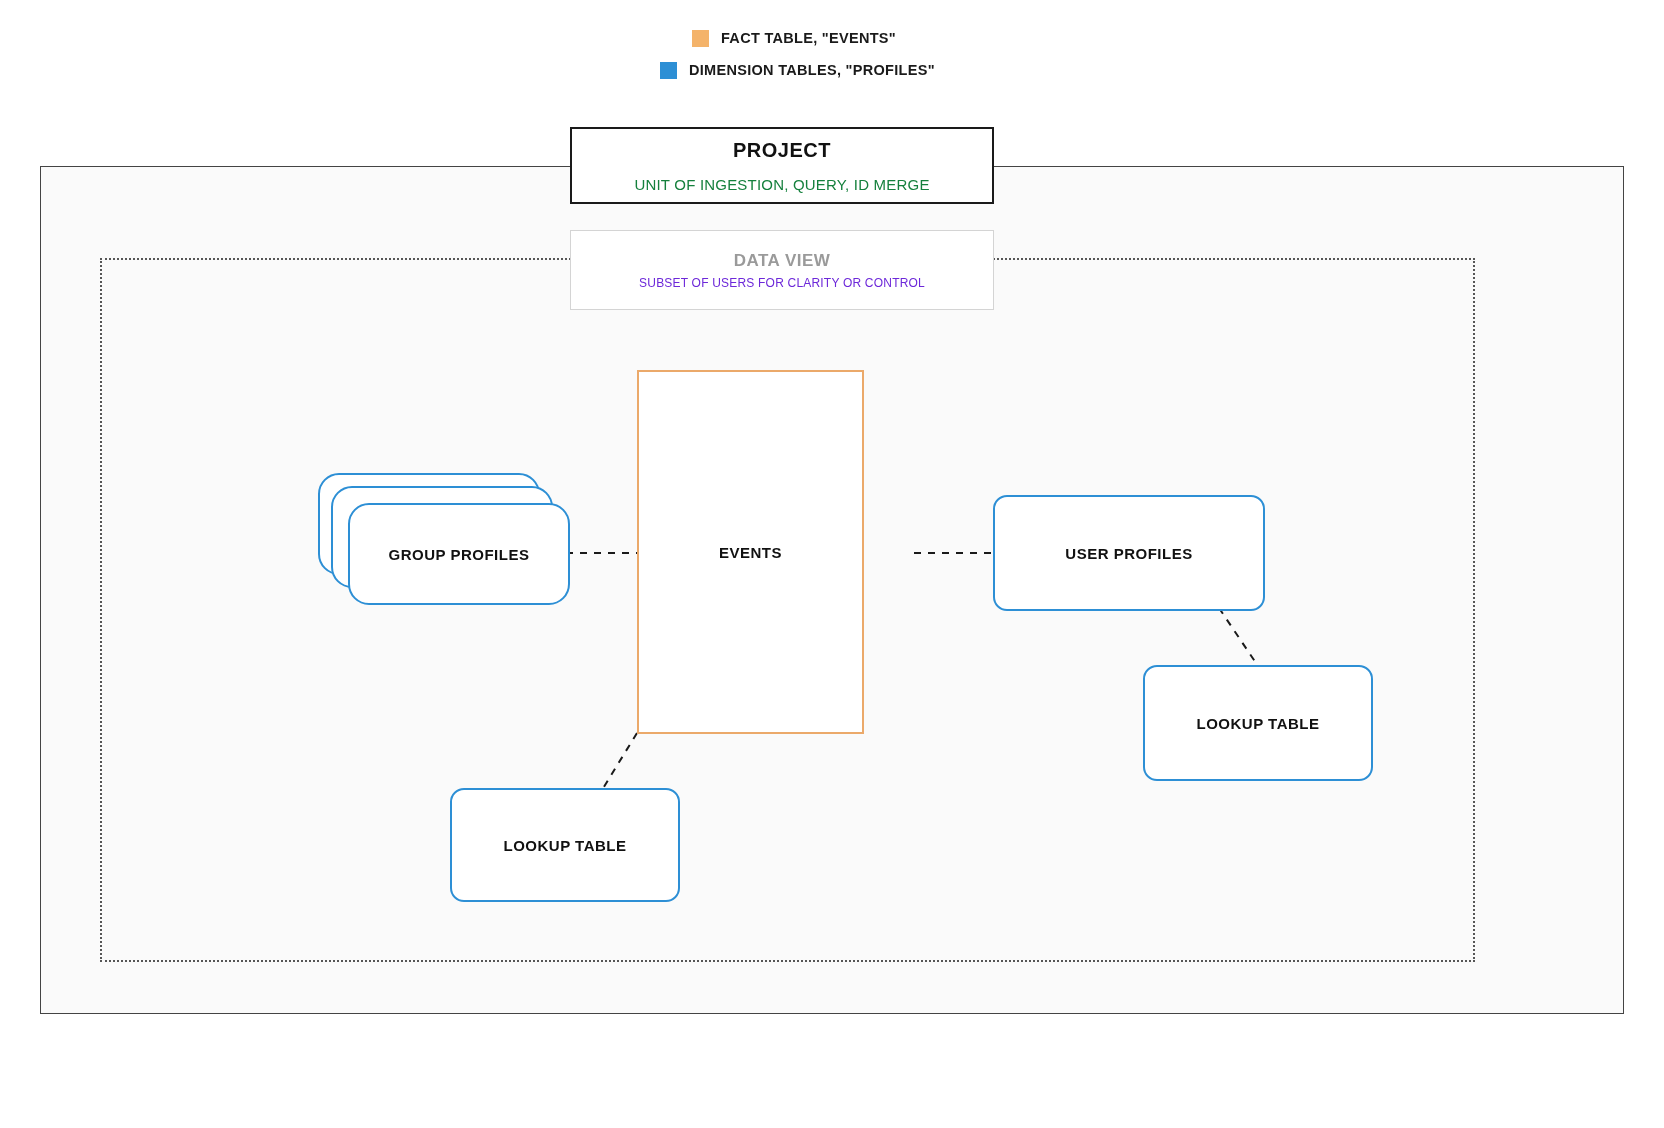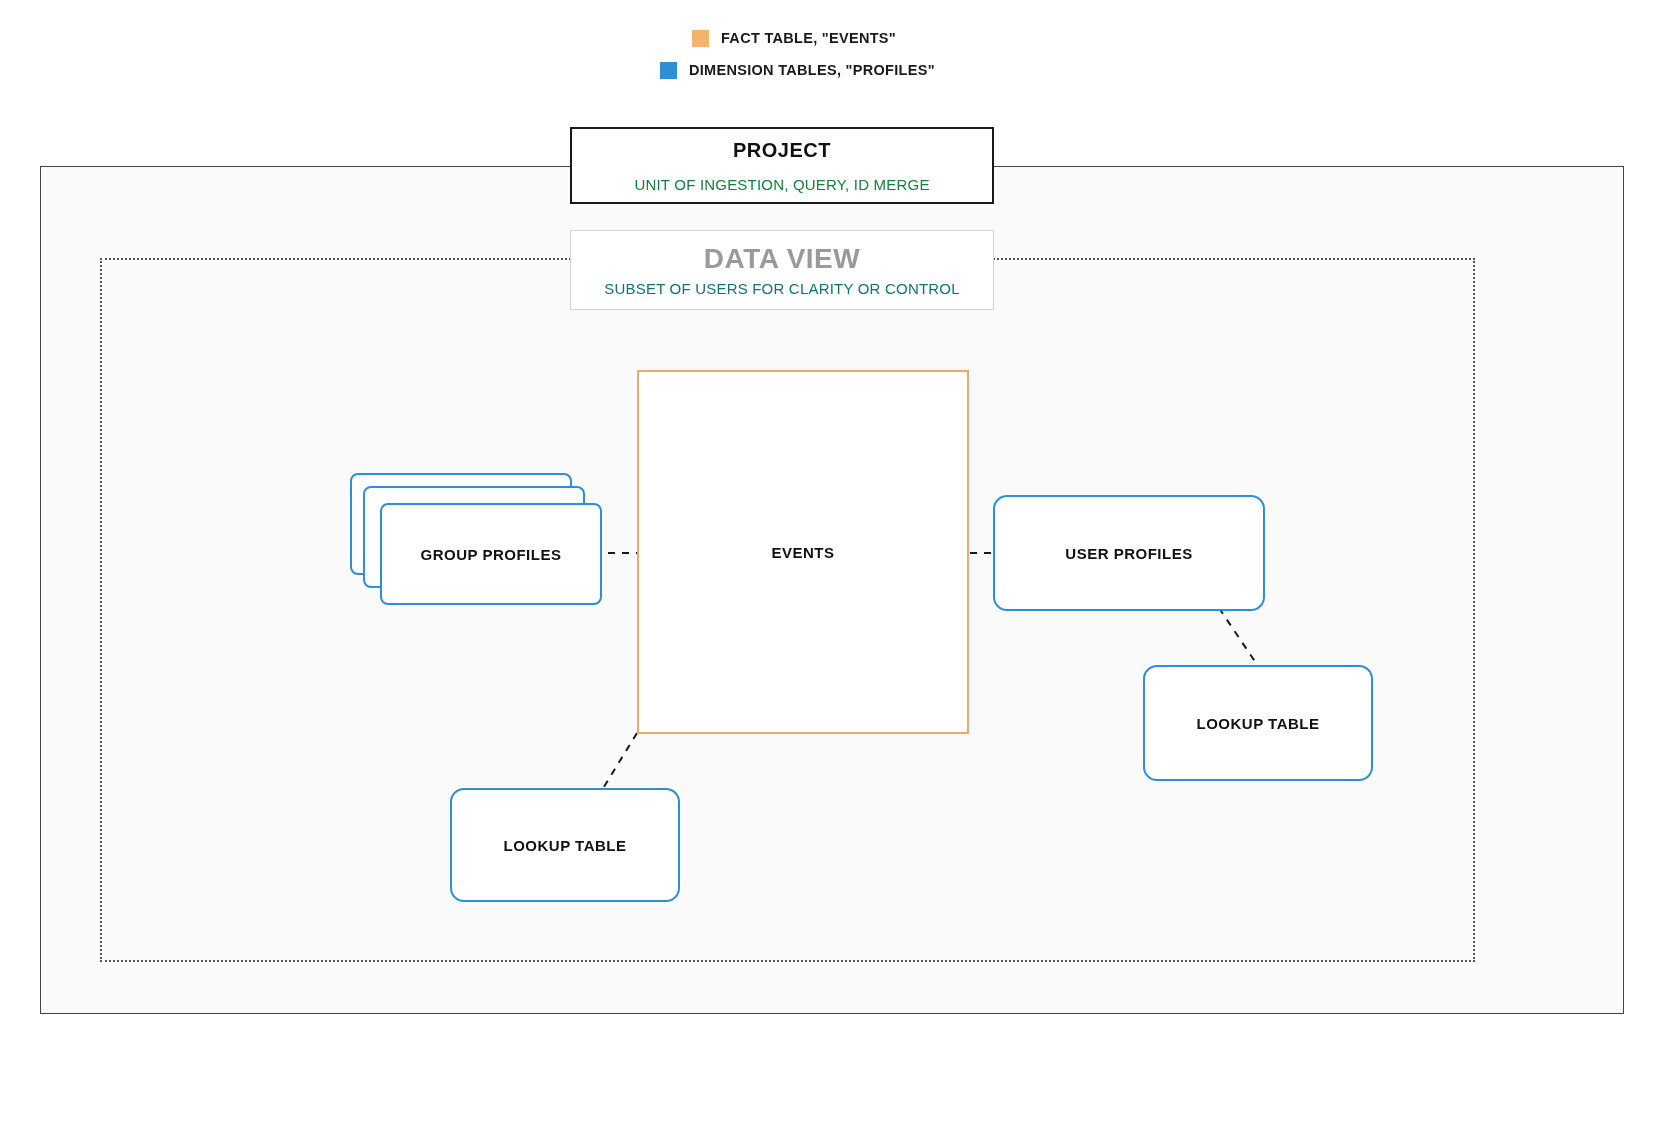--- a/index.html
+++ b/index.html
@@ -103,29 +103,29 @@
     height: 80px;
     background: #ffffff;
     border: 1px solid #d4d4d4;
     box-sizing: border-box;
     display: flex;
     flex-direction: column;
     align-items: center;
     justify-content: center;
   }
   #dataview-box .title {
-    font-size: 28px;
+    font-size: 17px;
     font-weight: bold;
     letter-spacing: 0.5px;
     color: #9a9a9a;
     margin-bottom: 5px;
   }
   #dataview-box .subtitle {
-    font-size: 15px;
-    color: #0f766e;
+    font-size: 12px;
+    color: #6d28d9;
     letter-spacing: 0.2px;
   }
 
   
   .node {
     position: absolute;
     background: #ffffff;
     box-sizing: border-box;
     display: flex;
     align-items: center;
@@ -136,42 +136,41 @@
     color: #111111;
   }
   .node.rounded {
     border: 2px solid #2d8fd5;
     border-radius: 14px;
   }
 
   #events-node {
     left: 637px;
     top: 370px;
-    width: 332px;
+    width: 227px;
     height: 364px;
     border: 2px solid #eba96a;
   }
 
   
   #group-profiles-stack {
     position: absolute;
     left: 318px;
     top: 473px;
     width: 255px;
     height: 140px;
   }
   .stack-card {
     position: absolute;
     width: 222px;
     height: 102px;
     background: #ffffff;
     border: 2px solid #2d8fd5;
-    border-radius: 8px;
-    box-sizing: border-box;
-    margin-left: 32px;
+    border-radius: 21px;
+    box-sizing: border-box;
   }
   #stack-card-3 { left: 0px;  top: 0px;  }
   #stack-card-2 { left: 13px; top: 13px; }
   #stack-card-1 {
     left: 30px;
     top: 30px;
     display: flex;
     align-items: center;
     justify-content: center;
     font-size: 15px;

